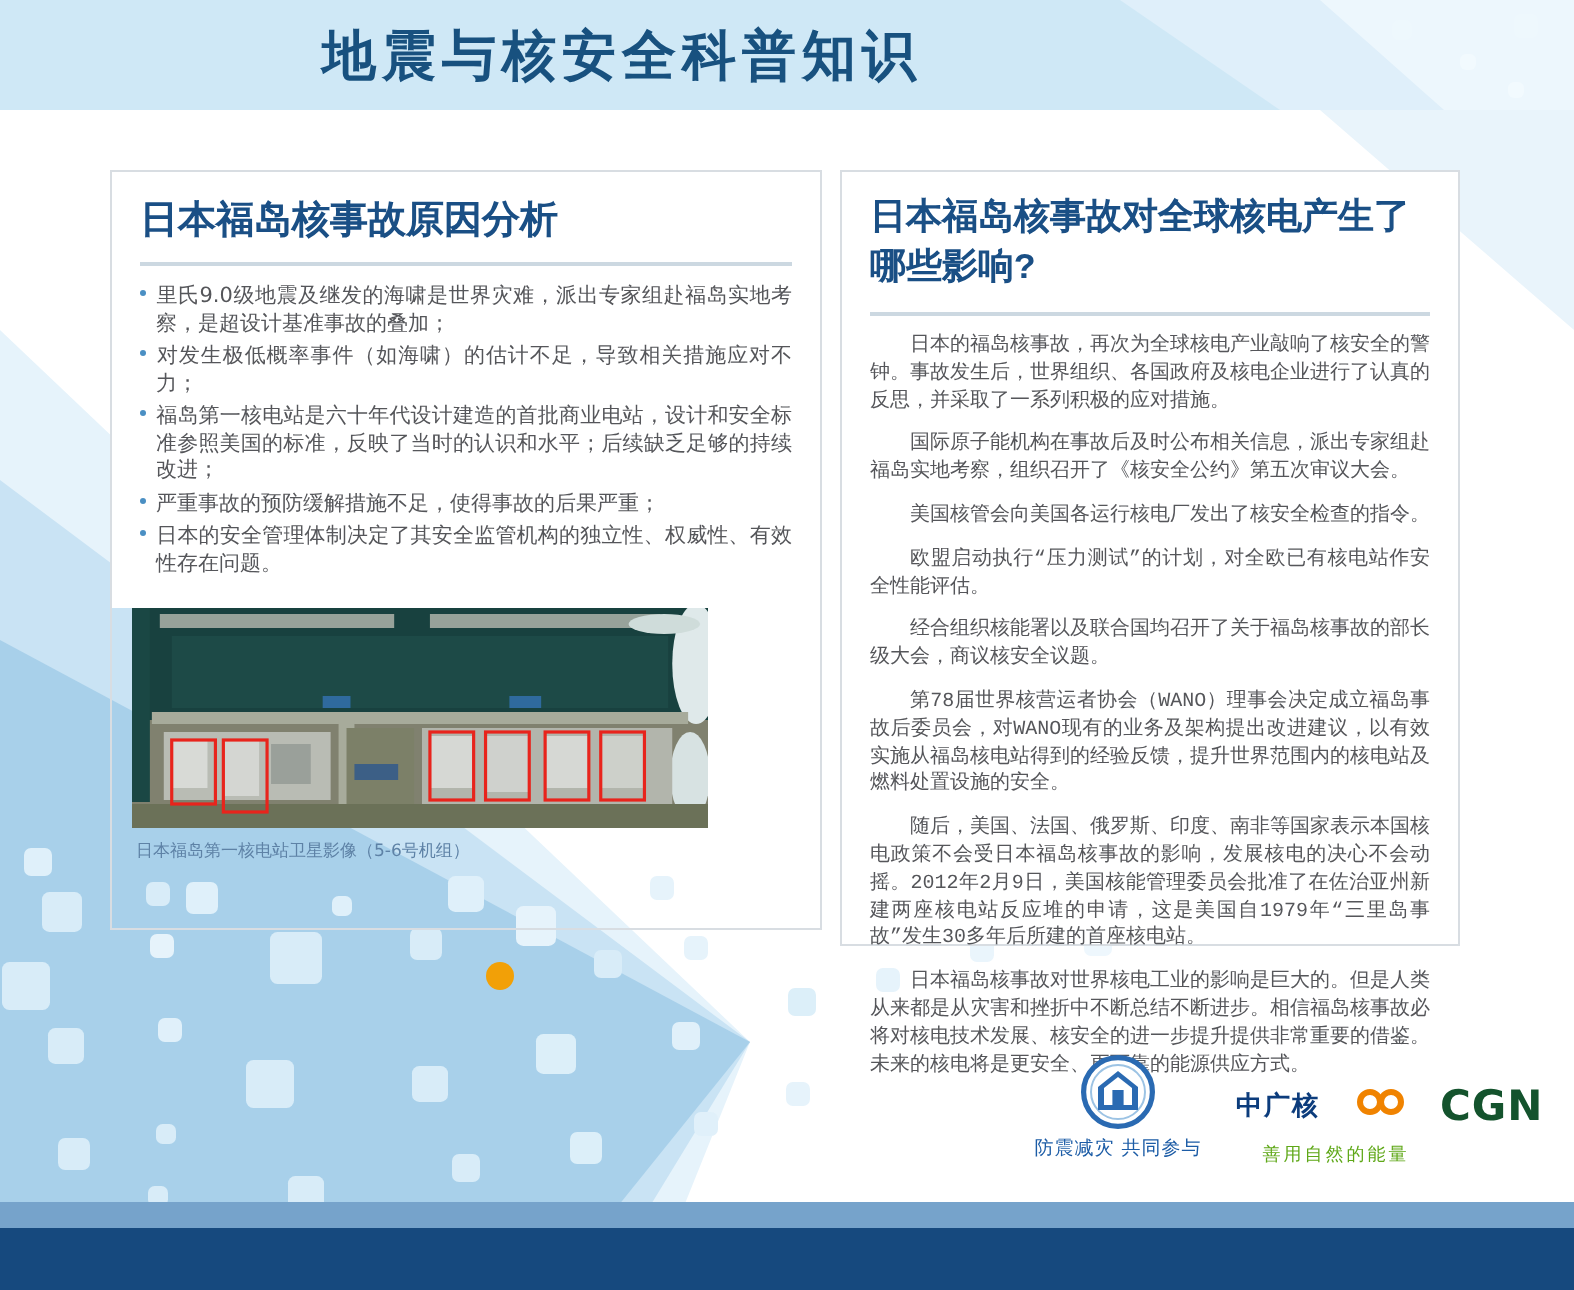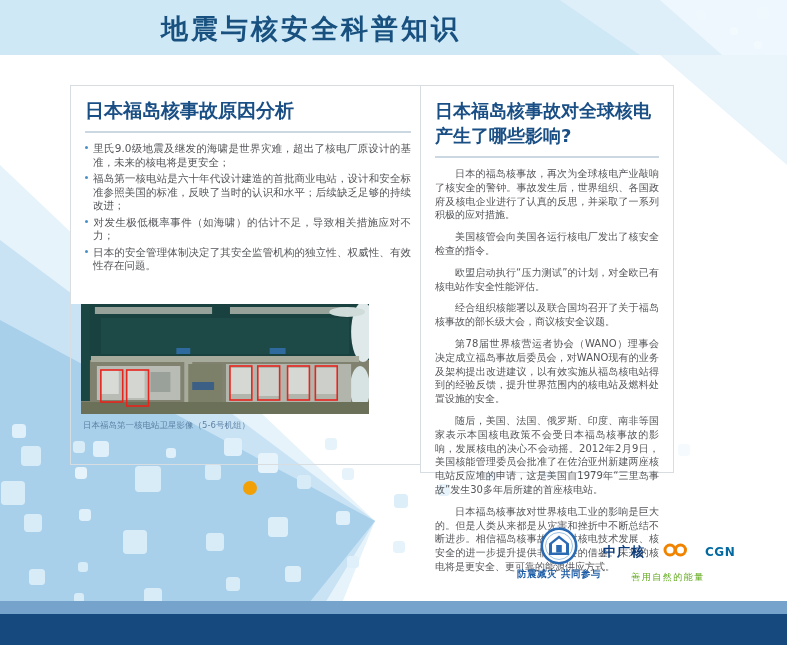--- a/index.html
+++ b/index.html
@@ -35,46 +35,46 @@
       398px 546px 0 5px #e6f3fb, 36px 576px 0 7px #d8ecf8, 82px 566px 0 4px #d8ecf8,
       152px 596px 0 8px #d8ecf8, 232px 583px 0 6px #d8ecf8, 292px 573px 0 7px #dceff9,
       352px 561px 0 5px #e0f0fa, 100px 448px 0 7px #dff0fa, 170px 452px 0 4px #dff0fa,
       232px 446px 0 8px #dff0fa, 330px 443px 0 5px #e6f3fb, 78px 597px 0 4px #d8ecf8,
       18px 430px 0 6px #dff0fa, 700px 14px 0 4px #eef8fd, 733px 30px 0 3px #f2fafe,
       762px 12px 0 5px #eef8fd, 757px 44px 0 3px #f2fafe;}
   .orange-dot{position:absolute;left:243px;top:481px;width:14px;height:14px;border-radius:50%;
           background:#f2a007;}
   
   .panel{position:absolute;top:85px;border:1px solid #d8dde2;box-sizing:border-box;z-index:2;}
-  .left-panel{left:70px;width:356px;height:380px;background:transparent;}
+  .left-panel{left:55px;width:356px;height:380px;background:transparent;}
   .left-white{position:absolute;left:0;top:0;right:0;height:218px;background:#fff;}
-  .right-panel{left:420px;width:254px;height:388px;background:#fff;}
+  .right-panel{left:420px;width:310px;height:388px;background:#fff;font-family:Liberation Mono, monospace;}
   .panel-inner{position:relative;padding:12px 14px 0 14px;}
   .panel-title{margin:0;font-size:19px;font-weight:bold;color:#1a4f85;line-height:25px;}
   .right-panel .panel-title{font-size:18px;line-height:25px;}
   .divider{height:0;border-top:2px solid #ccd8e1;margin:8px 0 9px 0;}
   .bullets{margin:0;padding:0;list-style:none;}
   .bullets li{font-size:10.5px;line-height:13.5px;color:#55565a;text-align:justify;
           margin-bottom:3px;padding-left:8px;text-indent:-8px;}
   .bullets li::before{content:"";display:inline-block;width:3px;height:3px;border-radius:50%;
           background:#4a8fc3;margin-right:5px;vertical-align:3px;}
   .paras p{font-size:10px;line-height:13.8px;color:#55565a;text-align:justify;
           text-indent:2em;margin:0 0 8px 0;}
   .sat-wrap{position:absolute;left:10px;top:218px;width:288px;height:110px;}
   .sat-wrap svg{display:block;width:100%;height:100%;}
   .caption{position:absolute;left:12px;top:334px;font-size:8.5px;color:#5e82a6;}
   
   .strip{position:absolute;left:0;top:601px;width:787px;height:13px;background:#76a3cb;z-index:3;}
   .navybar{position:absolute;left:0;top:614px;width:787px;height:31px;background:#16497e;z-index:3;}
   .emblem{position:absolute;left:540px;top:527px;width:38px;height:38px;z-index:3;}
   .emblem-label{position:absolute;left:500px;top:568px;width:118px;text-align:center;
-          font-size:9.5px;font-weight:bold;color:#1c5ca6;letter-spacing:0.5px;z-index:3;}
-  .cgn{position:absolute;left:603px;top:541px;display:flex;align-items:center;gap:16px;z-index:3;}
+          font-size:9.5px;font-weight:normal;color:#1c5ca6;letter-spacing:0.5px;z-index:3;}
+  .cgn{position:absolute;left:618px;top:541px;display:flex;align-items:center;gap:16px;z-index:3;}
   .cgn-cn{font-size:13px;font-weight:bold;color:#0c3c7c;letter-spacing:1px;}
-  .cgn-en{font-size:12px;font-weight:bold;color:#0369a1;letter-spacing:0.5px;}
+  .cgn-en{font-size:21px;font-weight:bold;color:#14532d;letter-spacing:0.5px;}
   .cgn-tagline{position:absolute;left:618px;top:571px;width:100px;text-align:center;
           font-size:9px;color:#5fa818;letter-spacing:1.5px;z-index:3;}
 </style>
 </head>
 <body>
 
 <div class="stage">
 
   <div class="deco">
     <div class="band-pale"></div>
@@ -91,23 +91,24 @@
 
   <div class="dotfield"></div>
   <div class="orange-dot"></div>
 
   <div class="panel left-panel">
     <div class="left-white"></div>
     <div class="panel-inner">
       <h2 class="panel-title">日本福岛核事故原因分析</h2>
       <div class="divider"></div>
       <ul class="bullets">
-        <li>里氏9.0级地震及继发的海啸是世界灾难，超出了核电厂原设计的基准，未来的核电将是更安全；</li>
+        <li>里氏9.0级地震及继发的海啸是世界灾难，派出专家组赴福岛实地考察，是超设计基准事故的叠加；</li>
+        <li>对发生极低概率事件（如海啸）的估计不足，导致相关措施应对不力；</li>
         <li>福岛第一核电站是六十年代设计建造的首批商业电站，设计和安全标准参照美国的标准，反映了当时的认识和水平；后续缺乏足够的持续改进；</li>
-        <li>对发生极低概率事件（如海啸）的估计不足，导致相关措施应对不力；</li>
+        <li>严重事故的预防缓解措施不足，使得事故的后果严重；</li>
         <li>日本的安全管理体制决定了其安全监管机构的独立性、权威性、有效性存在问题。</li>
       </ul>
     </div>
     <div class="sat-wrap">
       <svg viewBox="0 0 290 110" preserveAspectRatio="none">
         <rect x="0" y="0" width="290" height="110" fill="#80816f"></rect>
         <rect x="0" y="0" width="290" height="56" fill="#18413f"></rect>
         <rect x="0" y="0" width="9" height="97" fill="#1a4744"></rect>
         <rect x="20" y="14" width="250" height="36" fill="#1d4a47"></rect>
         <rect x="14" y="3" width="118" height="7" fill="#97a29a"></rect>
@@ -141,20 +142,21 @@
     </div>
     <div class="caption">日本福岛第一核电站卫星影像（5-6号机组）</div>
   </div>
 
   <div class="panel right-panel">
     <div class="panel-inner">
       <h2 class="panel-title">日本福岛核事故对全球核电产生了哪些影响?</h2>
       <div class="divider"></div>
       <div class="paras">
         <p>日本的福岛核事故，再次为全球核电产业敲响了核安全的警钟。事故发生后，世界组织、各国政府及核电企业进行了认真的反思，并采取了一系列积极的应对措施。</p>
+        <p>国际原子能机构在事故后及时公布相关信息，派出专家组赴福岛实地考察，组织召开了《核安全公约》第五次审议大会。</p>
         <p>美国核管会向美国各运行核电厂发出了核安全检查的指令。</p>
         <p>欧盟启动执行“压力测试”的计划，对全欧已有核电站作安全性能评估。</p>
         <p>经合组织核能署以及联合国均召开了关于福岛核事故的部长级大会，商议核安全议题。</p>
         <p>第78届世界核营运者协会（WANO）理事会决定成立福岛事故后委员会，对WANO现有的业务及架构提出改进建议，以有效实施从福岛核电站得到的经验反馈，提升世界范围内的核电站及燃料处置设施的安全。</p>
         <p>随后，美国、法国、俄罗斯、印度、南非等国家表示本国核电政策不会受日本福岛核事故的影响，发展核电的决心不会动摇。2012年2月9日，美国核能管理委员会批准了在佐治亚州新建两座核电站反应堆的申请，这是美国自1979年“三里岛事故”发生30多年后所建的首座核电站。</p>
         <p>日本福岛核事故对世界核电工业的影响是巨大的。但是人类从来都是从灾害和挫折中不断总结不断进步。相信福岛核事故必将对核电技术发展、核安全的进一步提升提供非常重要的借鉴。未来的核电将是更安全、更可靠的能源供应方式。</p>
       </div>
     </div>
   </div>
 

